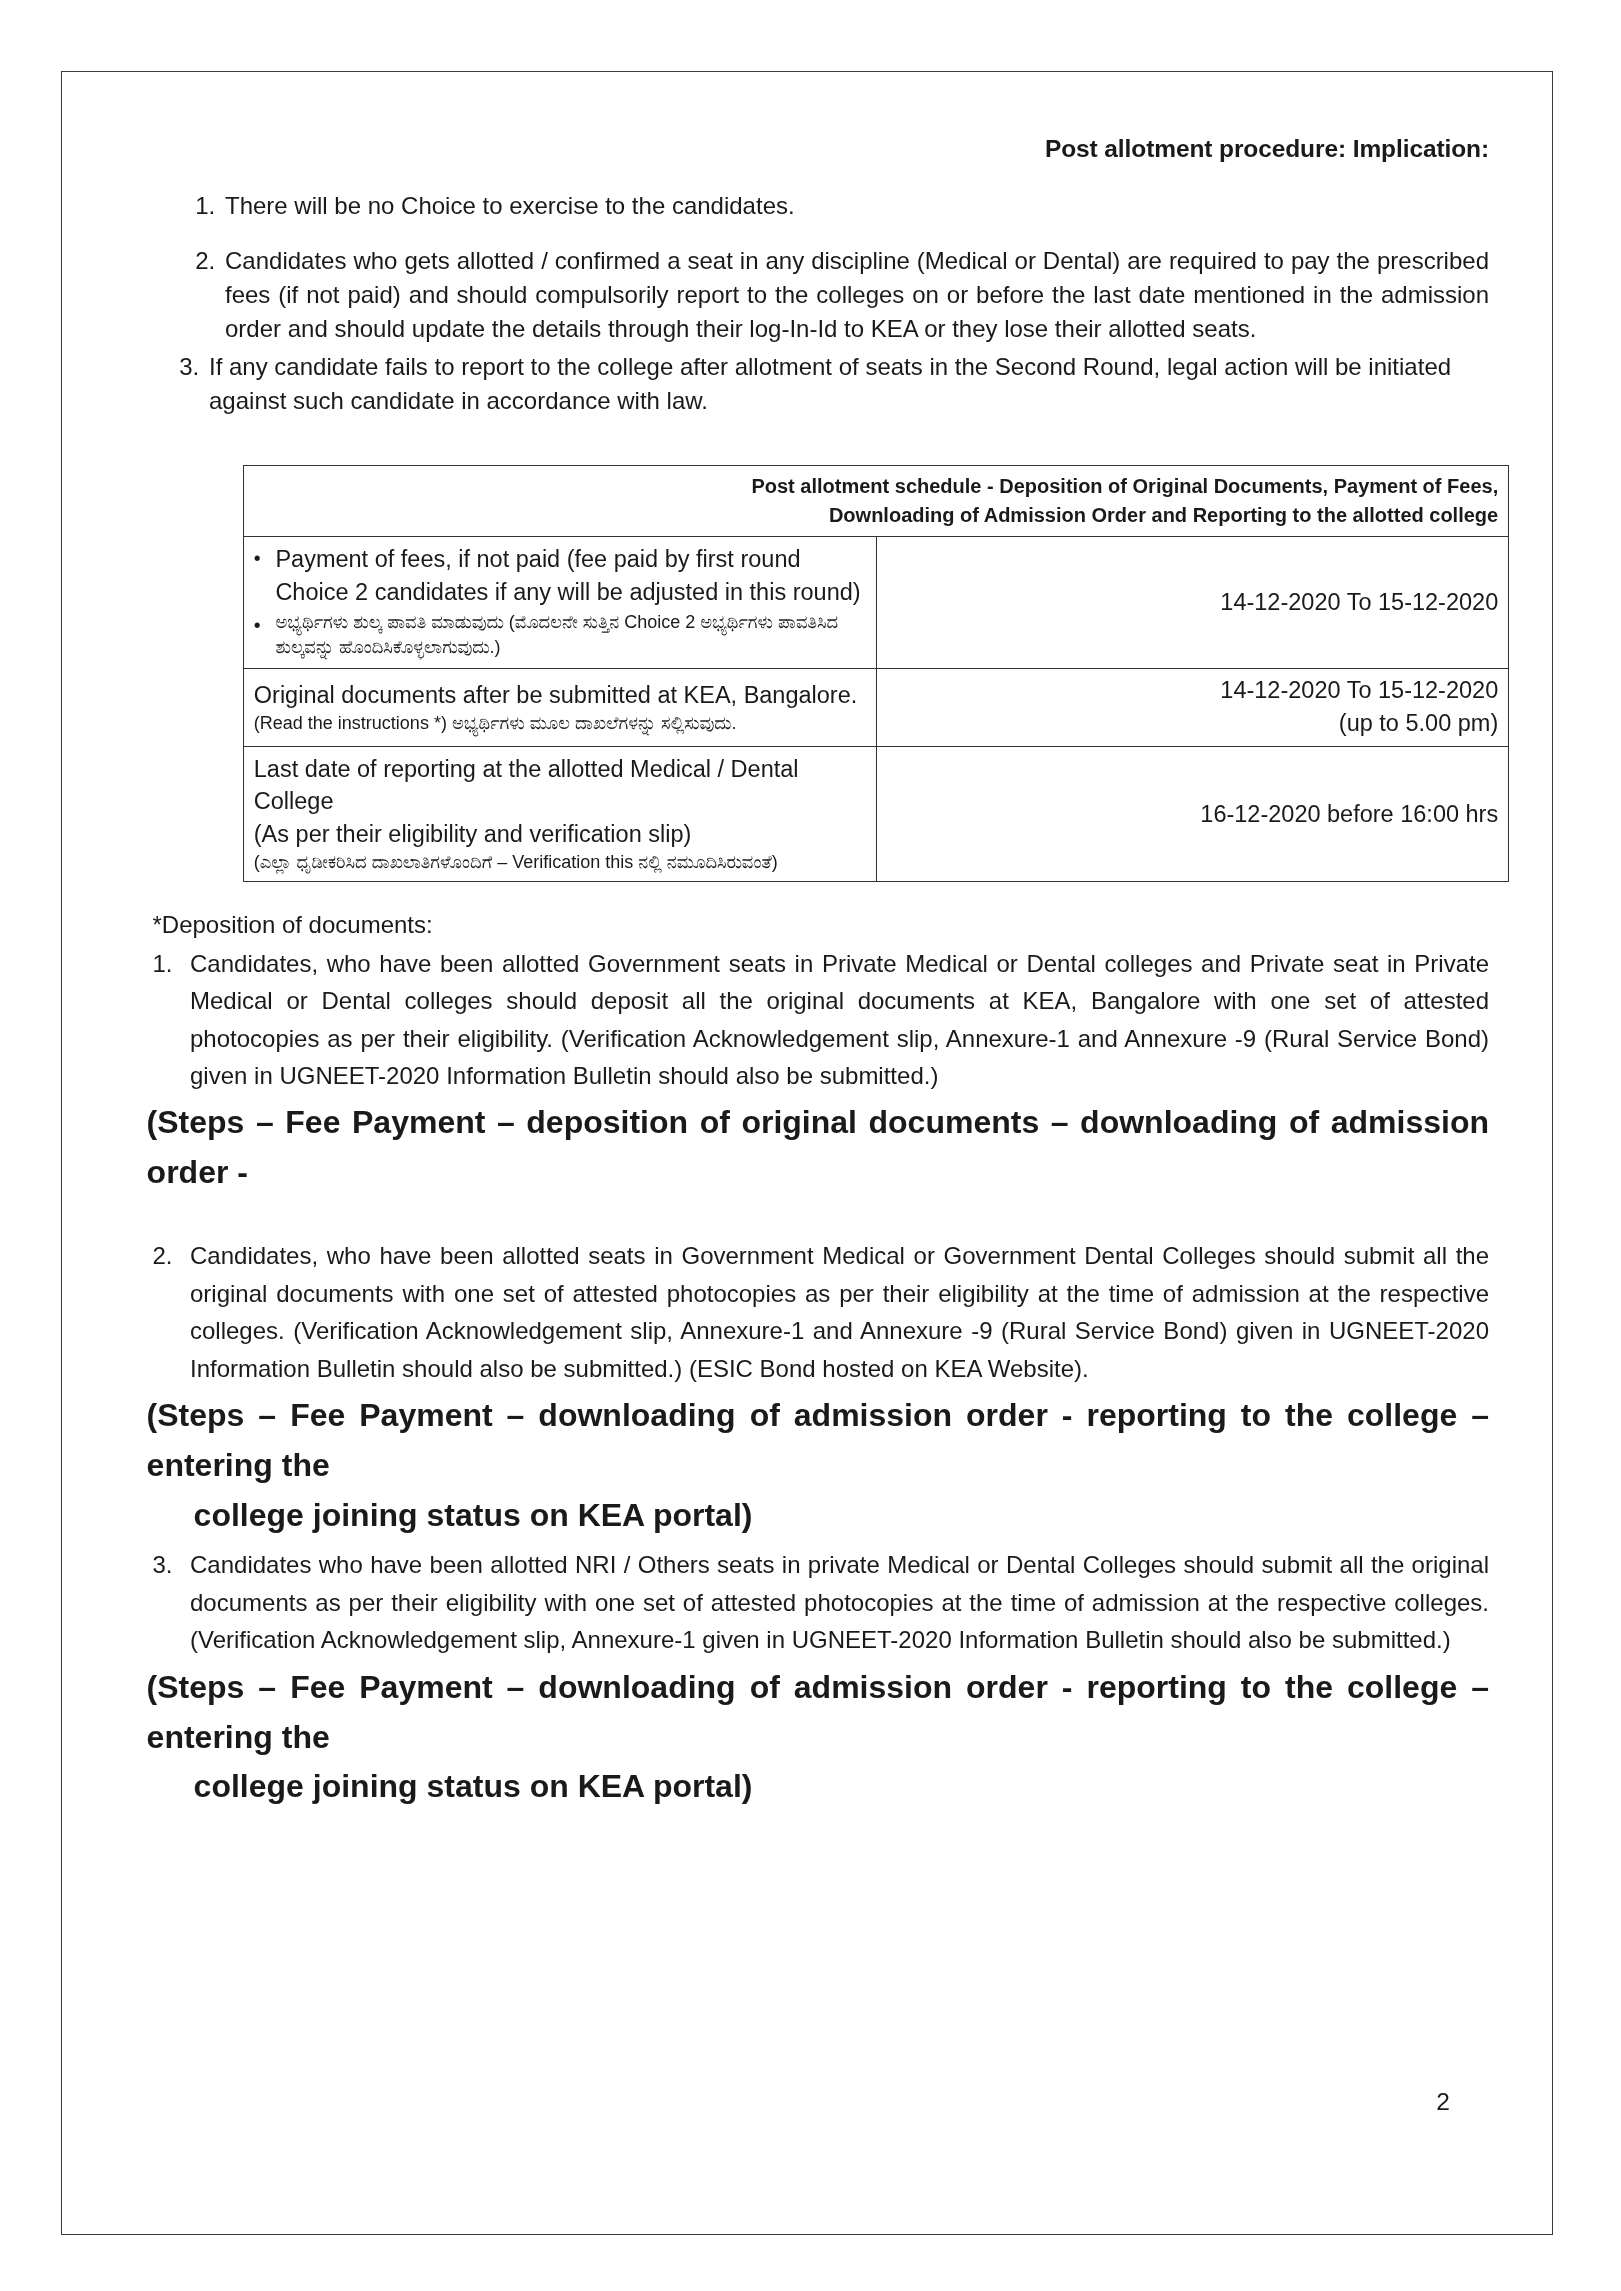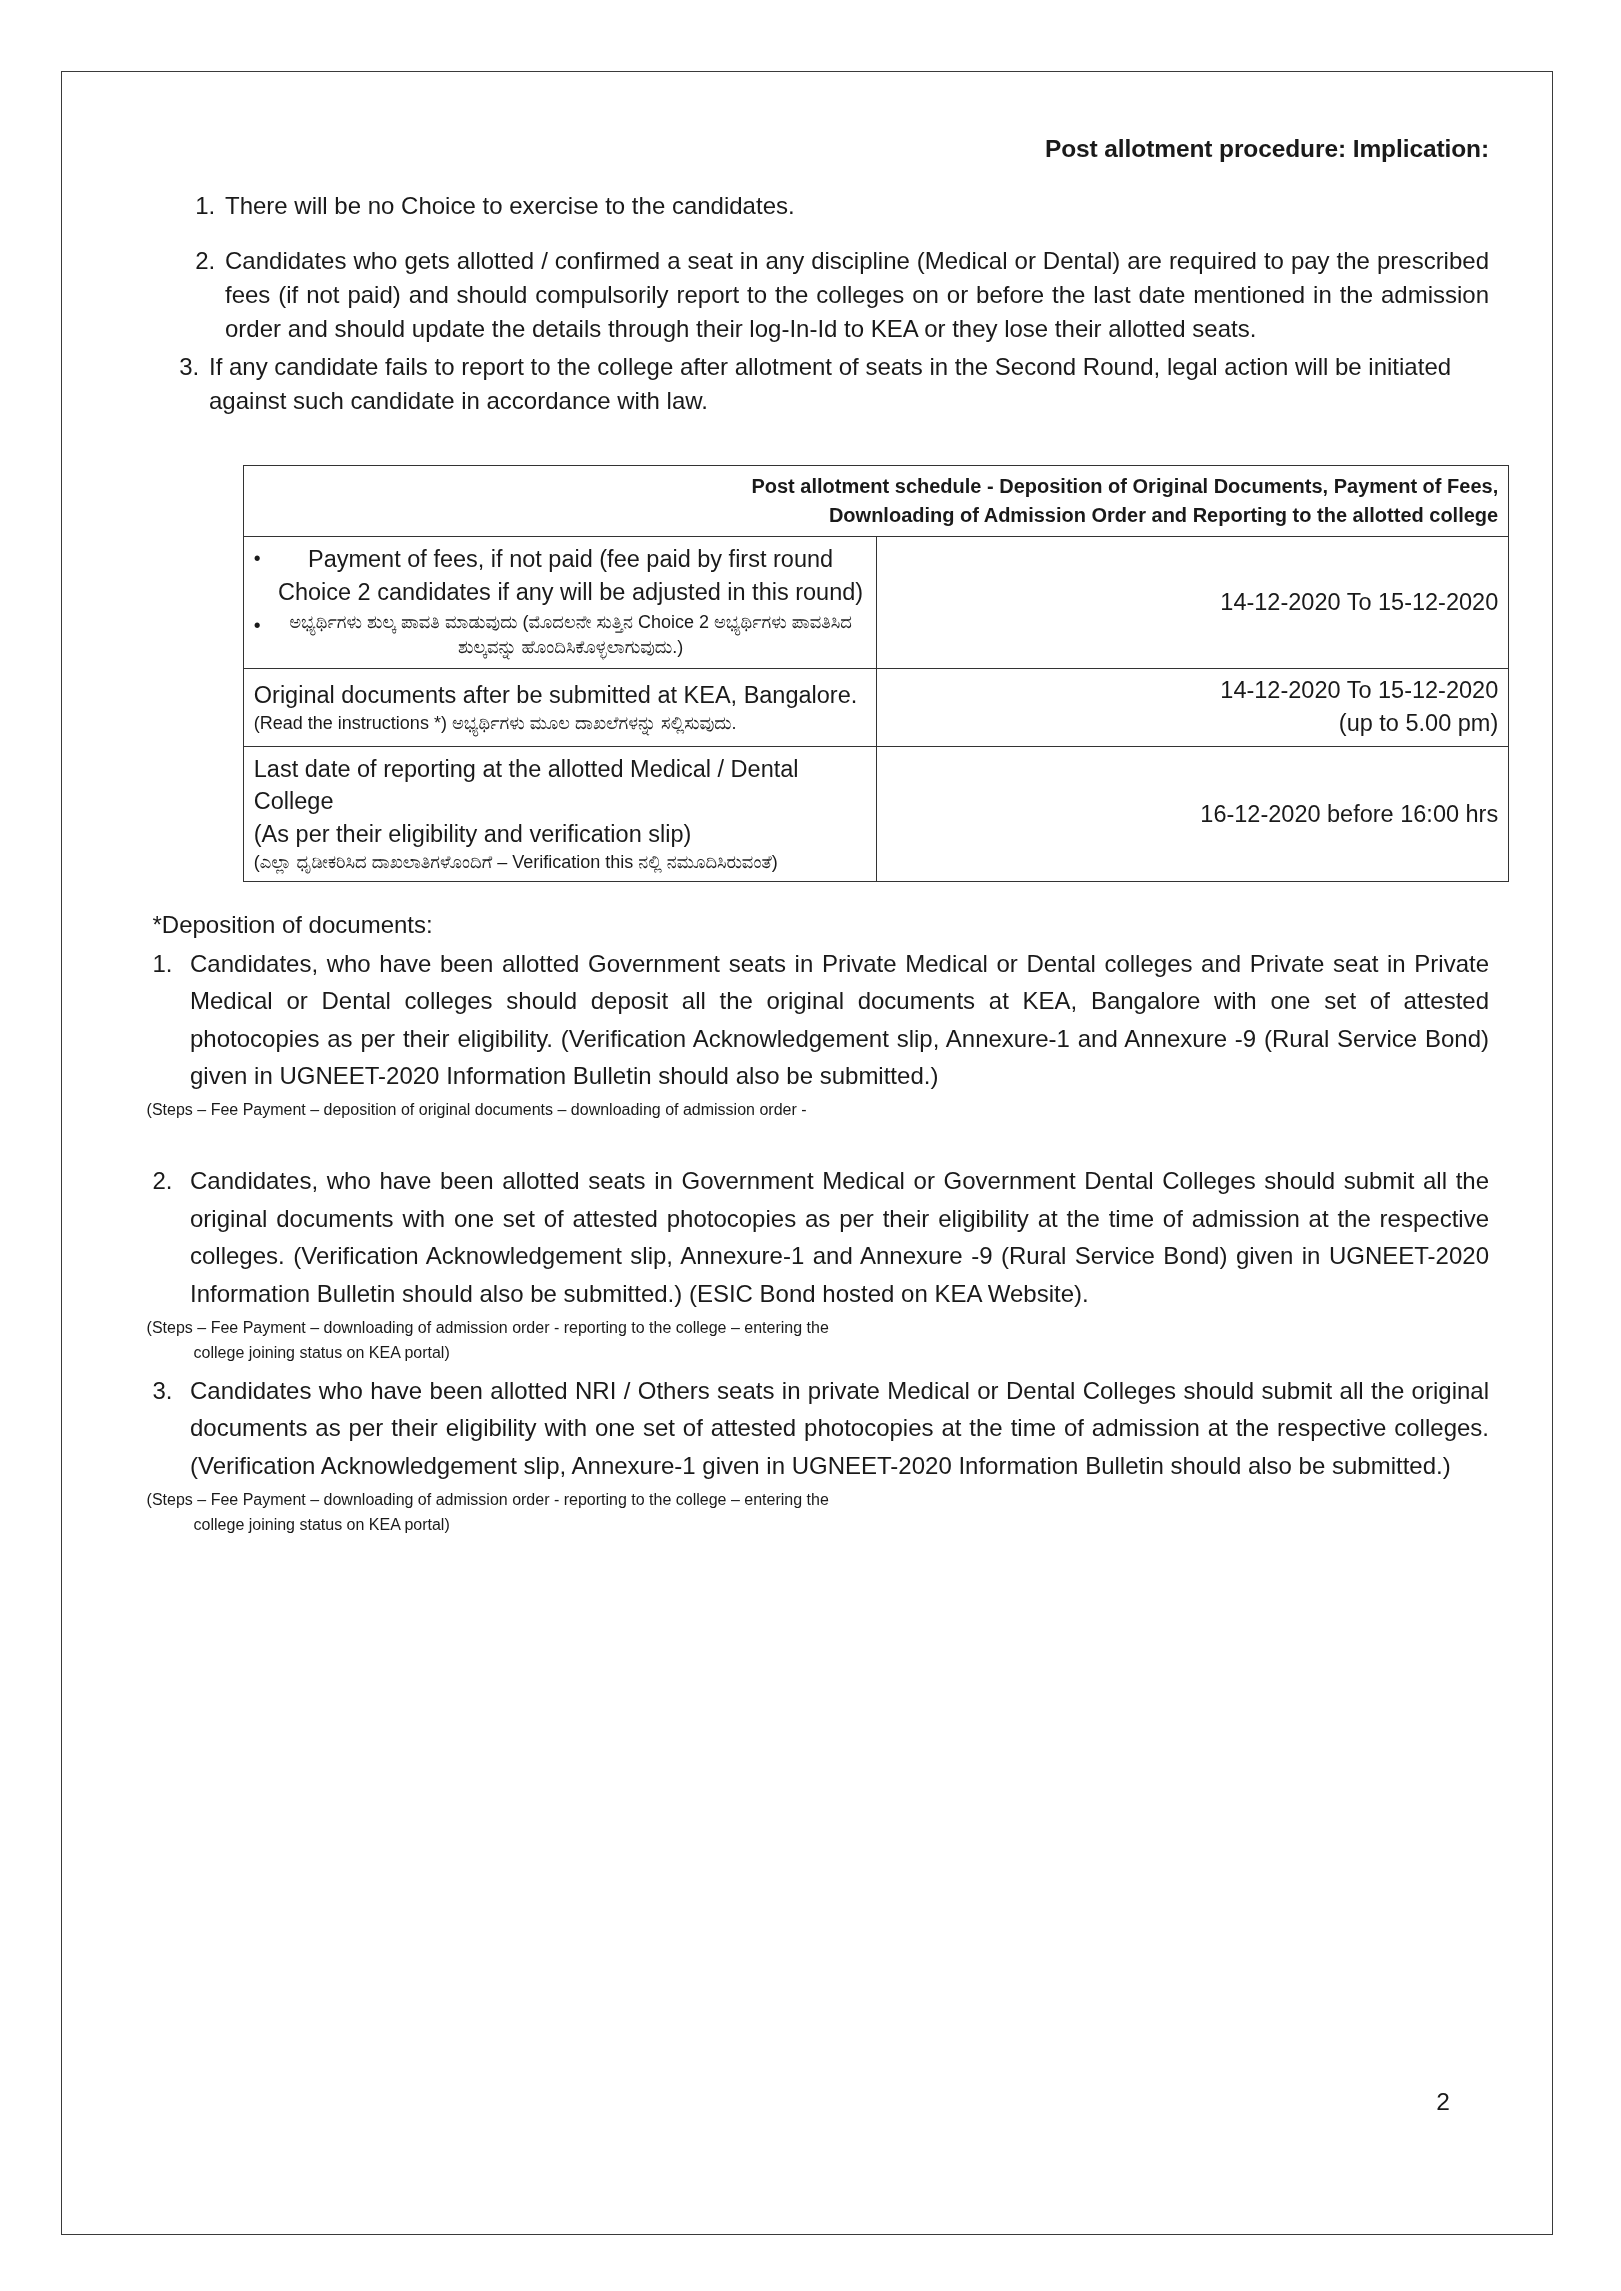--- a/index.html
+++ b/index.html
@@ -106,21 +106,21 @@
   }
   ul.bullets li {
     display: flex;
     margin-bottom: 2px;
   }
   ul.bullets li .dot {
     flex: 0 0 21.6px;
     font-size: 19.6px;
     line-height: 1.55;
   }
-  ul.bullets li .btext { flex: 1; text-align: center; }
+  ul.bullets li .btext { flex: 1; }
   .kn { font-size: 18px; }
 
   
   .depo-title {
     font-size: 24px;
     margin: 29px 0 3.9px 25.5px;
   }
   .depo-list { margin: 0; padding: 0; list-style: none; }
   .depo-item {
     display: flex;
@@ -129,24 +129,25 @@
     margin-top: 5.9px;
   }
   .depo-marker {
     flex: 0 0 63px;
     text-align: left;
     padding-left: 25.5px;
     box-sizing: border-box;
   }
   .depo-text { flex: 1; }
   .steps-line {
-    font-size: 16px;
+    font-size: 32px;
     line-height: 1.56;
     margin: 3.9px 0 0 19.6px;
     padding-left: 0;
+    font-weight: bold;
   }
   .steps-line .cont { display: block; padding-left: 47px; }
   .gap { height: 33px; }
 
   .page-number {
     position: absolute;
     right: 102px;
     bottom: 118px;
     font-size: 24.5px;
   }

